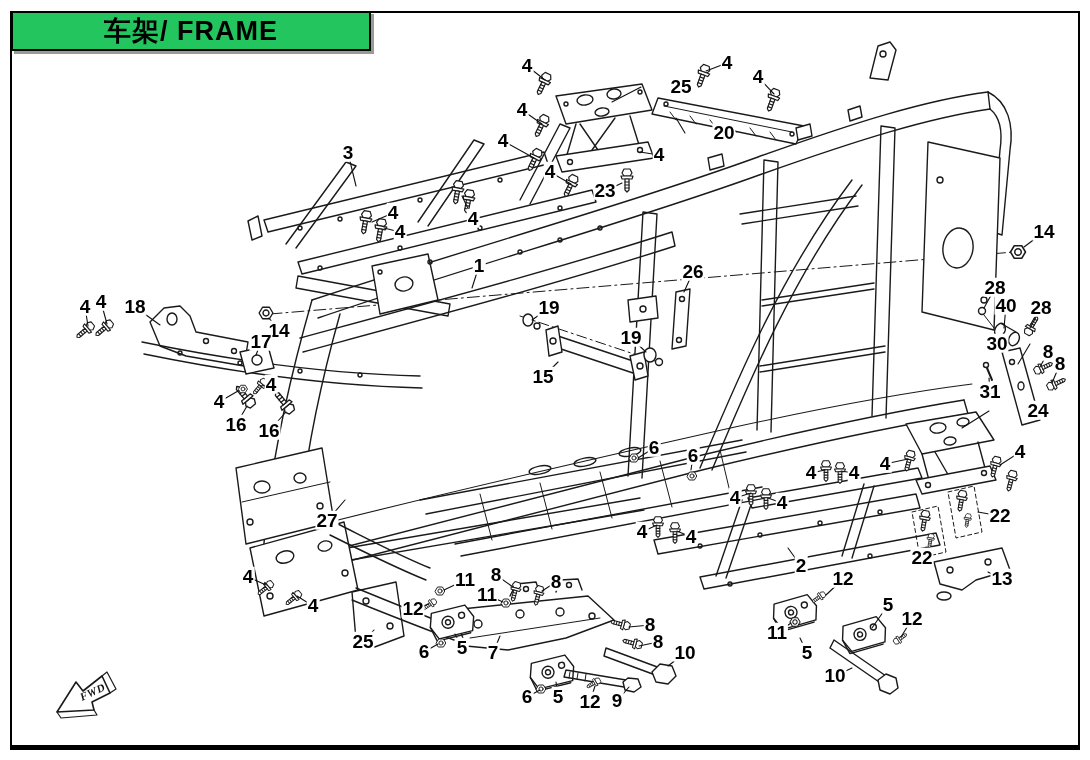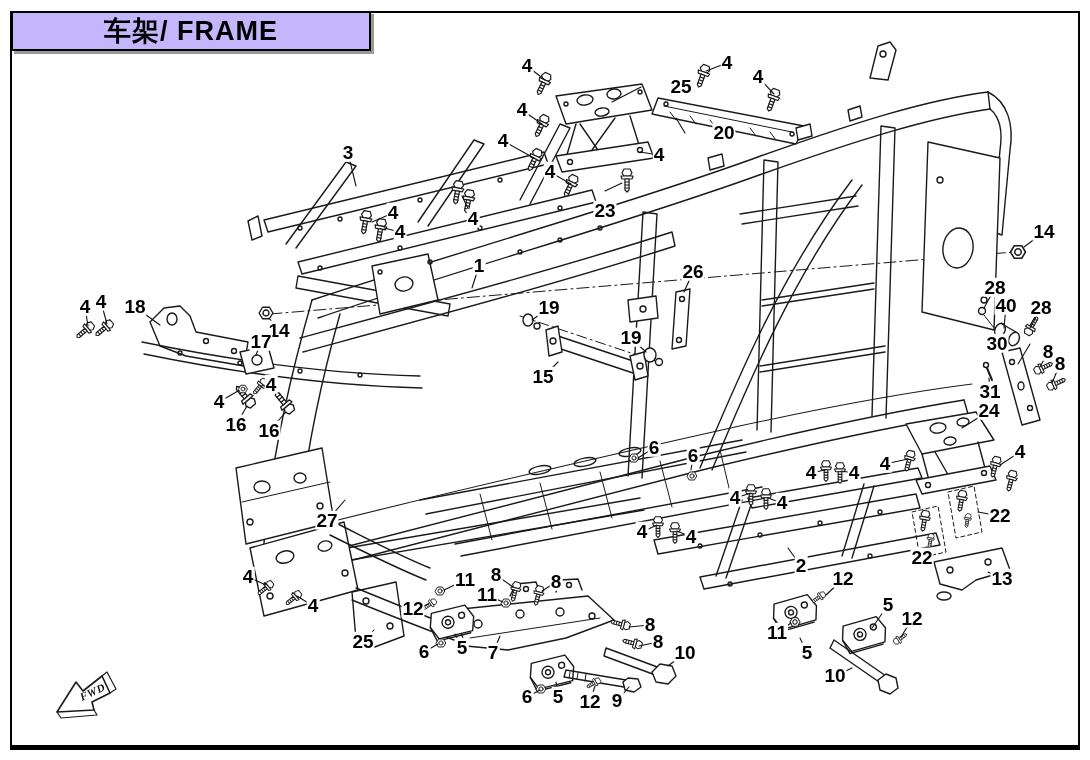--- a/index.html
+++ b/index.html
@@ -1,21 +1,21 @@
 <!DOCTYPE html>
 <html><head>
 <meta charset="utf-8">
 <style>
   html,body{margin:0;padding:0;background:#e8e8e8;}
   .stage{position:relative;width:1090px;height:760px;background:#fff;margin:0 auto;
          font-family:"Liberation Sans",sans-serif;overflow:hidden;}
   .page-border{position:absolute;left:10px;top:11px;right:10px;bottom:10px;
                border:2px solid #000;border-bottom-width:5px;pointer-events:none;}
   .title-box{position:absolute;left:11px;top:11px;width:356px;height:36px;
-             border:2px solid #000;background:#c4b5fd;box-shadow:3px 3px 0 #9a9a9a;
+             border:2px solid #000;background:#22c55e;box-shadow:3px 3px 0 #9a9a9a;
              display:flex;align-items:center;justify-content:center;z-index:30;}
   .title-box span{font-size:27px;font-weight:bold;color:#000;letter-spacing:1px;white-space:nowrap;}
   svg.art{position:absolute;left:0;top:0;z-index:5;}
   #callout-layer{position:absolute;left:0;top:0;width:1090px;height:760px;z-index:20;pointer-events:none;}
   .callout{position:absolute;transform:translate(-50%,-54%);font-weight:bold;font-size:19px;
            line-height:1;color:#000;background:#fff;padding:0 1px;}
   .art *{vector-effect:none;}
 </style>
 </head>
 <body>
@@ -426,35 +426,35 @@
       <span class="callout" style="left: 527px; top: 66px;">4</span>
       <span class="callout" style="left: 641px; top: 87px; margin-left: 40px;">25</span>
       <span class="callout" style="left: 727px; top: 63px;">4</span>
       <span class="callout" style="left: 758px; top: 77px;">4</span>
       <span class="callout" style="left: 522px; top: 110px;">4</span>
       <span class="callout" style="left: 503px; top: 141px;">4</span>
       <span class="callout" style="left: 685px; top: 133px; margin-left: 39px;">20</span>
       <span class="callout" style="left: 348px; top: 153px;">3</span>
       <span class="callout" style="left: 550px; top: 172px;">4</span>
       <span class="callout" style="left: 659px; top: 155px;">4</span>
-      <span class="callout" style="left: 605px; top: 191px; margin-top: 20px;">23</span>
+      <span class="callout" style="left: 605px; top: 191px;">23</span>
       <span class="callout" style="left: 393px; top: 213px;">4</span>
       <span class="callout" style="left: 473px; top: 219px;">4</span>
       <span class="callout" style="left: 400px; top: 232px;">4</span>
       <span class="callout" style="left: 479px; top: 266px;">1</span>
       <span class="callout" style="left: 693px; top: 272px;">26</span>
       <span class="callout" style="left: 1044px; top: 232px;">14</span>
       <span class="callout" style="left: 995px; top: 288px;">28</span>
       <span class="callout" style="left: 1006px; top: 306px;">40</span>
       <span class="callout" style="left: 1041px; top: 308px;">28</span>
       <span class="callout" style="left: 997px; top: 344px;">30</span>
       <span class="callout" style="left: 1048px; top: 352px;">8</span>
       <span class="callout" style="left: 1060px; top: 364px;">8</span>
       <span class="callout" style="left: 990px; top: 392px; text-align: right;">31</span>
-      <span class="callout" style="left: 989px; top: 411px;">24</span>
+      <span class="callout" style="left: 1038px; top: 411px;">24</span>
       <span class="callout" style="left: 85px; top: 307px;">4</span>
       <span class="callout" style="left: 101px; top: 302px;">4</span>
       <span class="callout" style="left: 135px; top: 307px;">18</span>
       <span class="callout" style="left: 279px; top: 331px;">14</span>
       <span class="callout" style="left: 261px; top: 342px;">17</span>
       <span class="callout" style="left: 549px; top: 308px;">19</span>
       <span class="callout" style="left: 631px; top: 338px;">19</span>
       <span class="callout" style="left: 543px; top: 377px;">15</span>
       <span class="callout" style="left: 271px; top: 385px;">4</span>
       <span class="callout" style="left: 219px; top: 402px;">4</span>

